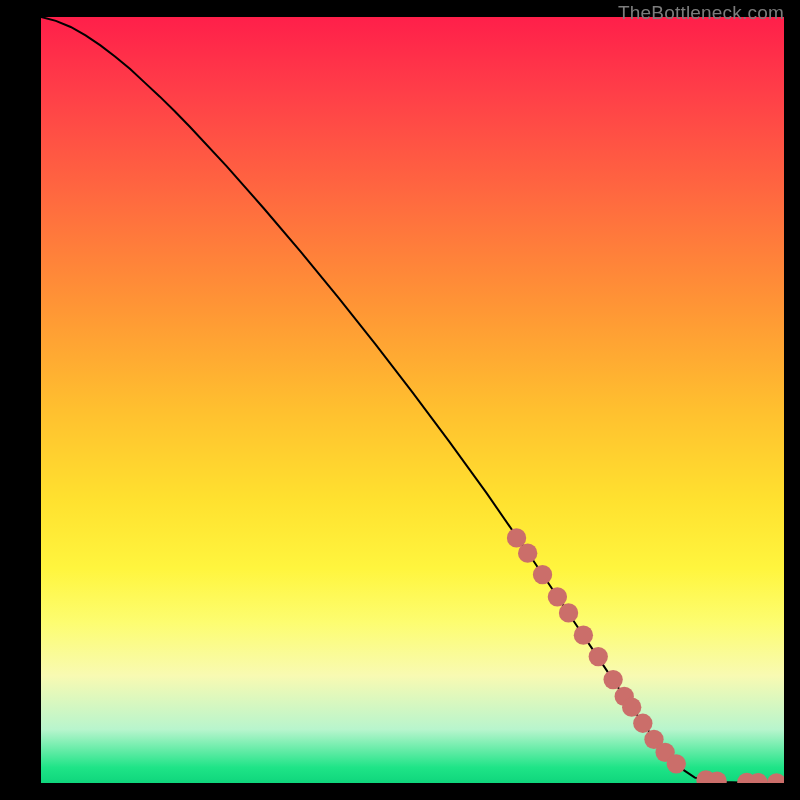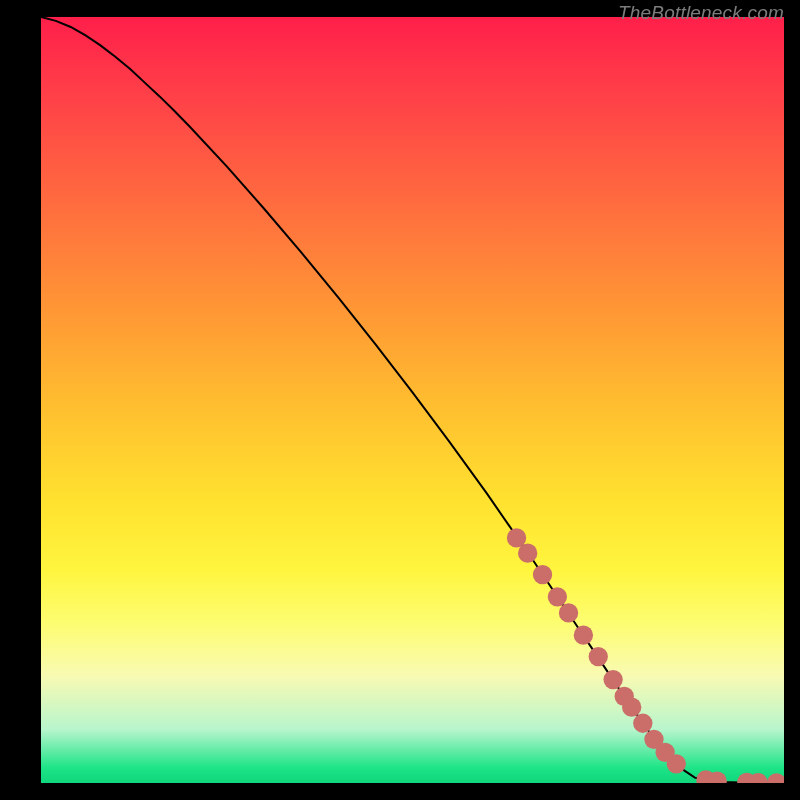--- a/index.html
+++ b/index.html
@@ -40,21 +40,20 @@
   }
   .watermark {
     position: absolute;
     top: -15px;
     right: 0;
     color: #7c7c7c;
     font-size: 19px;
     letter-spacing: 0.2px;
     font-weight: 400;
     white-space: nowrap;
-    font-style: italic;
   }
   svg.plot {
     position: absolute;
     inset: 0;
   }
   .curve {
     fill: none;
     stroke: #000;
     stroke-width: 2;
   }

